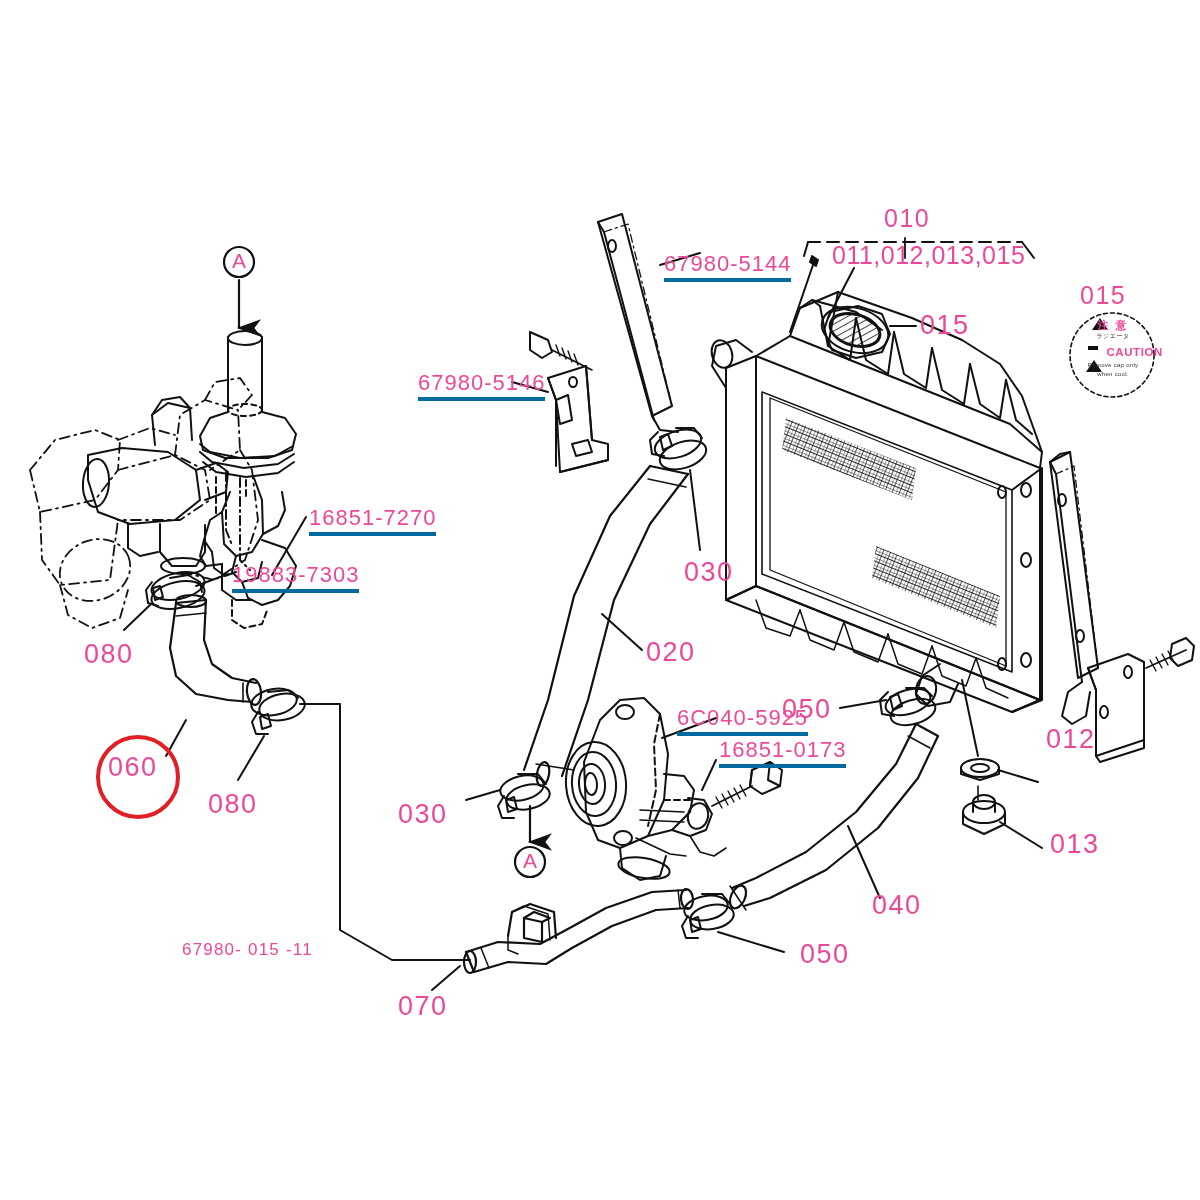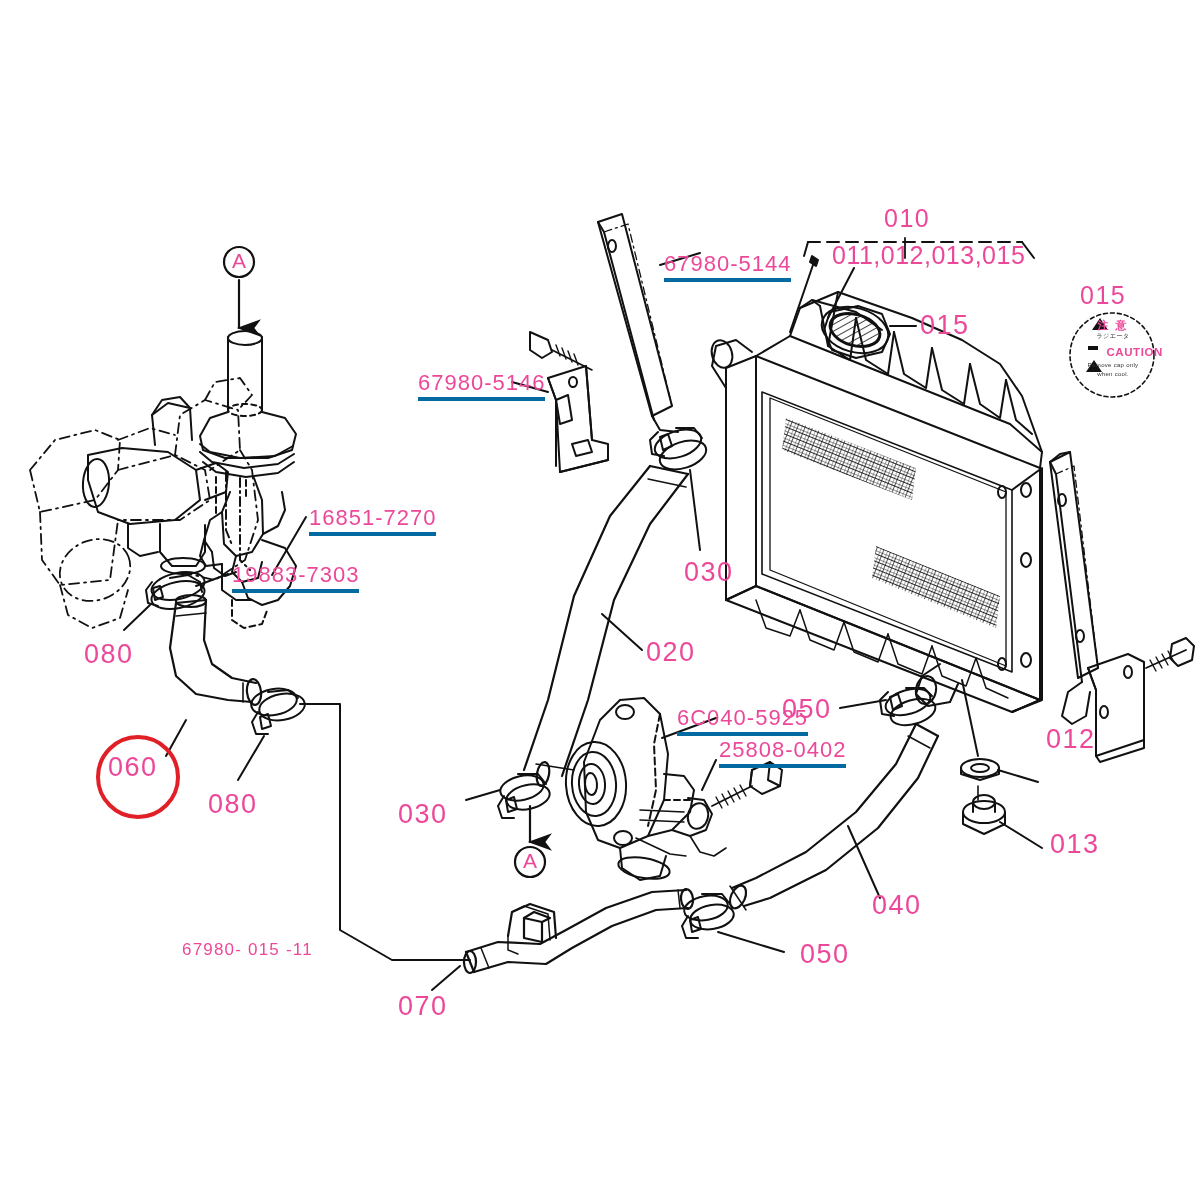--- a/index.html
+++ b/index.html
@@ -412,20 +412,20 @@
   <div class="lbl" style="left:1063px; top:332px; width:100px; text-align:center; font-size:6px; letter-spacing:0.5px; color:#333;">ラジエータ</div>
   <div class="lbl" style="left:1063px; top:346px; width:100px; text-align:right; font-size:11.5px; letter-spacing:0.6px; font-weight:bold;">CAUTION</div>
   <div class="lbl" style="left:1063px; top:362px; width:100px; text-align:center; font-size:6px; letter-spacing:0.3px; color:#333;">Remove cap only</div>
   <div class="lbl" style="left:1063px; top:371px; width:100px; text-align:center; font-size:6px; letter-spacing:0.3px; color:#333;">when cool.</div>
 
   <div class="lbl part-num" style="left:309px; top:505px;">16851-7270</div>
   <div class="lbl part-num" style="left:232px; top:562px;">19883-7303</div>
   <div class="lbl part-num" style="left:664px; top:251px;">67980-5144</div>
   <div class="lbl part-num" style="left:418px; top:370px;">67980-5146</div>
   <div class="lbl part-num" style="left:677px; top:705px;">6C040-5925</div>
-  <div class="lbl part-num" style="left:719px; top:737px;">25808-0402</div>
+  <div class="lbl part-num" style="left:719px; top:737px;">16851-0173</div>
 
   <div class="lbl" style="left:232px; top:249px; font-size:21px;">A</div>
   <div class="lbl" style="left:523px; top:849px; font-size:21px;">A</div>
 
   <div class="lbl drawing-no" style="left:182px; top:940px;">67980- 015 -11</div>
 
 </div>
 
 </body></html>

